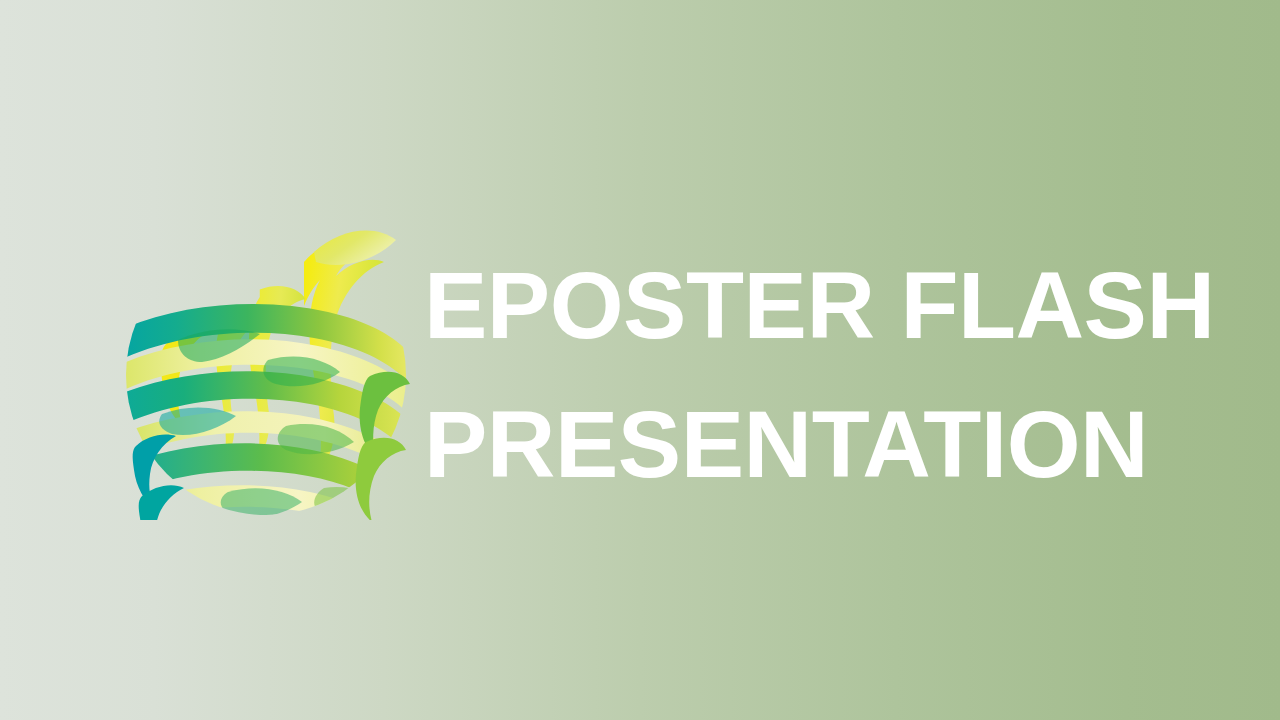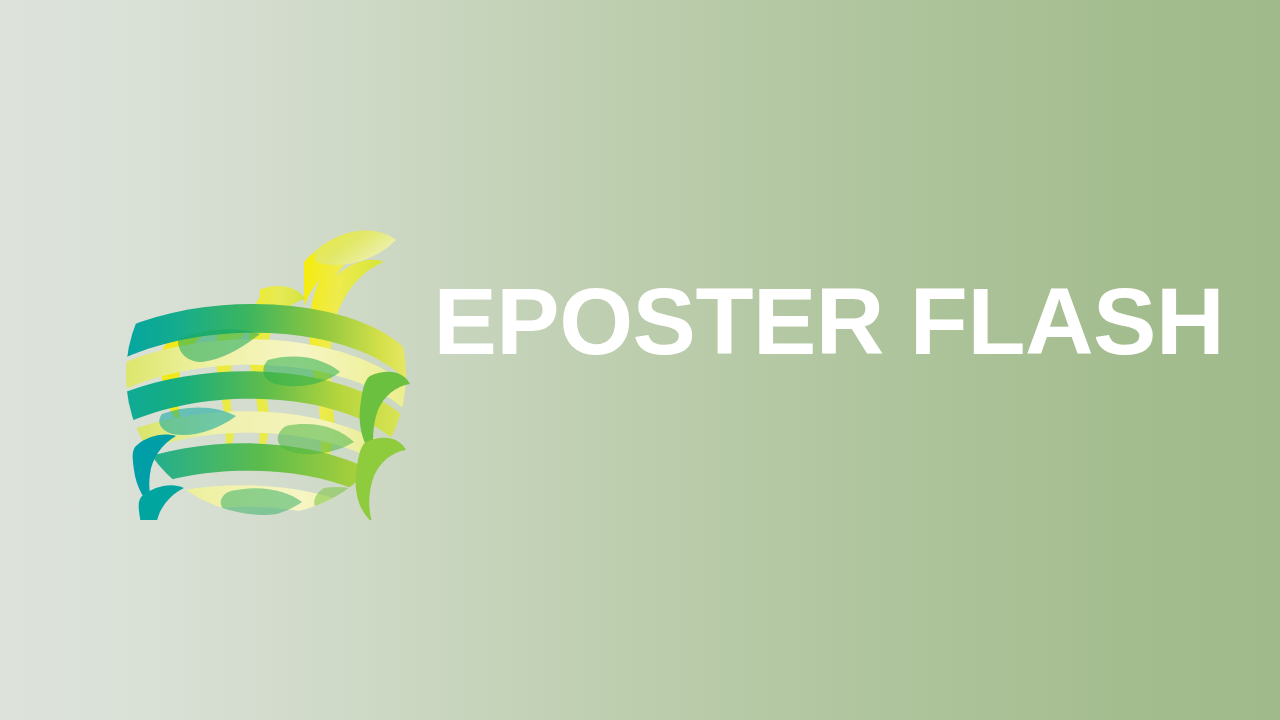--- a/index.html
+++ b/index.html
@@ -31,23 +31,22 @@
   .logo-mark svg {
     display: block;
     width: 100%;
     height: 100%;
   }
 
   
   .title-block {
     position: absolute;
     left: 424px;
-    top: 252px;
+    top: 236px;
     width: 800px;
-    text-align: right;
   }
   .title-line {
     display: block;
     color: #ffffff;
     font-family: "Liberation Sans", sans-serif;
     font-weight: 700;
     font-size: 95px;
     line-height: 139px;
     letter-spacing: -0.5px;
     white-space: nowrap;
@@ -190,15 +189,16 @@
         <path d="M252 176 C 270 168 286 172 292 184 C 278 186 266 196 260 210
                  C 254 226 254 244 258 258 C 246 248 240 228 242 208 C 244 192 246 180 252 176 Z" fill="#6cc03f"></path>
         <path d="M248 242 C 266 234 282 238 288 250 C 274 252 262 262 256 276
                  C 250 292 250 308 254 322 C 242 312 236 294 238 274 C 240 258 242 246 248 242 Z" fill="#8ecb3d"></path>
       </g>
     </svg>
   </div>
 
   <div class="title-block">
     <span class="title-line">EPOSTER FLASH</span>
+    <span class="title-line">PRESENTATION</span>
   </div>
 
 </div>
 
 </body></html>

